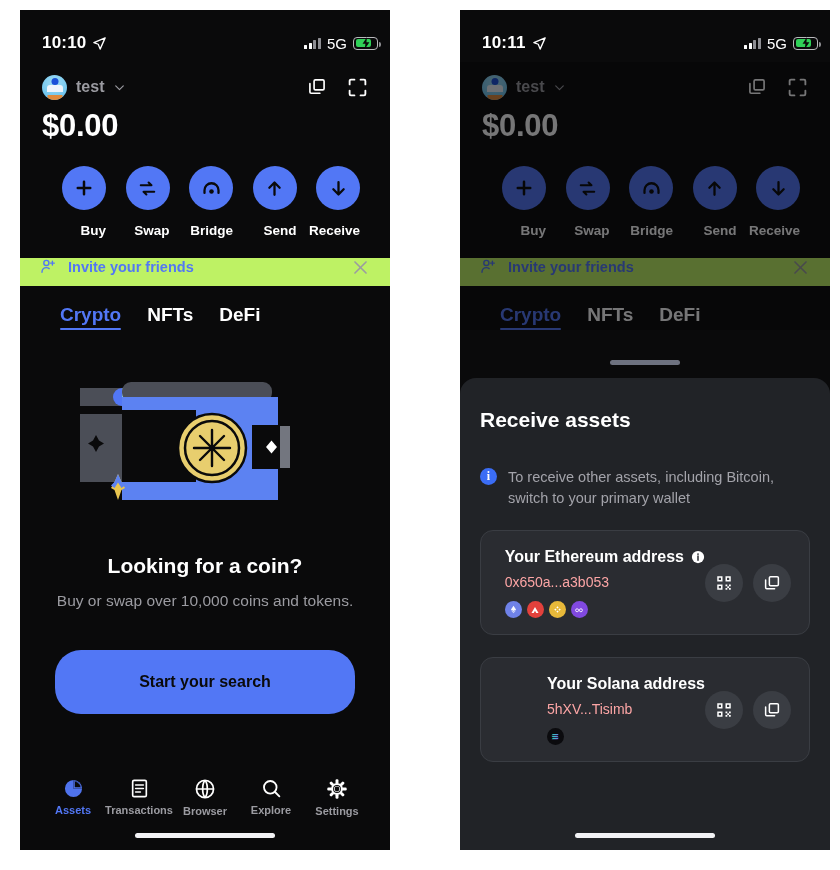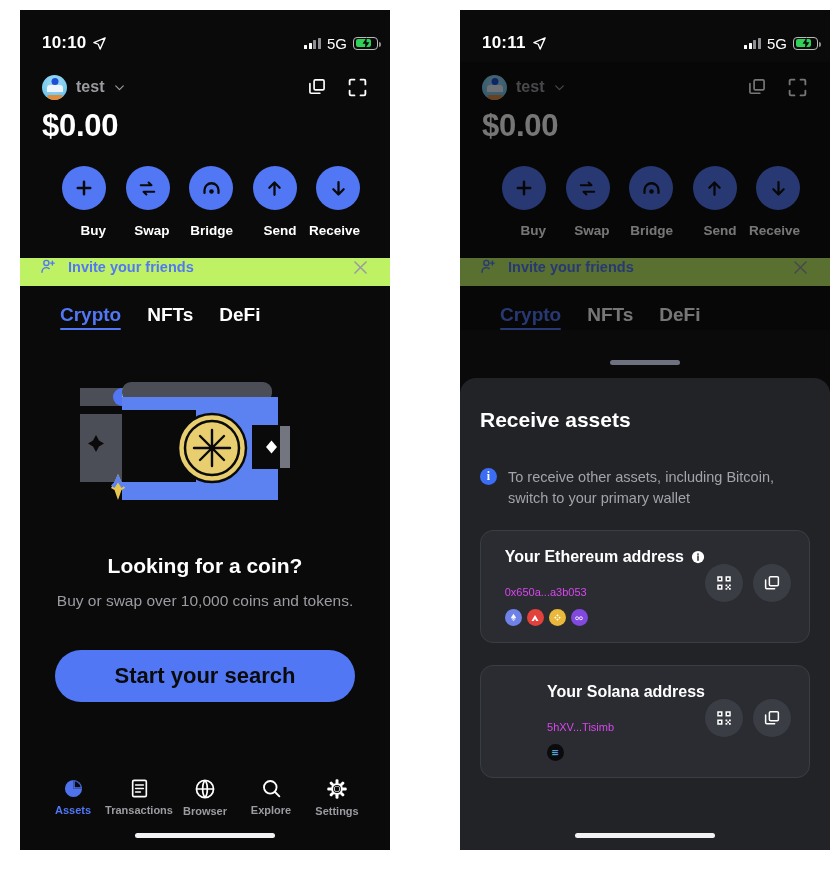--- a/index.html
+++ b/index.html
@@ -108,22 +108,22 @@
     content:""; position:absolute; left:0; right:0; bottom:0;
     height:2.5px; background:#5277f5; border-radius:2px;
   }
 
   
   .empty { padding-top:48px; text-align:center; }
   .illus { width:250px; height:130px; margin:0 auto; }
   .empty h2 { color:#fff; font-size:21px; font-weight:bold; margin-top:42px; }
   .empty p  { color:#9b9ba1; font-size:15.5px; margin-top:14px; }
   .cta {
-    margin:40px auto 0 auto; width:300px; height:52px; border-radius:26px;
-    background:#5277f5; color:#0a0a0b; font-size:22px; font-weight:bold;
+    margin:40px auto 0 auto; width:300px; height:64px; border-radius:26px;
+    background:#5277f5; color:#0a0a0b; font-size:16px; font-weight:bold;
     border:none; display:flex; align-items:center; justify-content:center;
     cursor:pointer; font-family:inherit;
   }
 
   
   .bnav {
     position:absolute; left:0; right:0; bottom:0; height:84px;
     background:#0a0a0b; display:flex; justify-content:space-between;
     padding:12px 22px 0 22px;
   }
@@ -164,21 +164,21 @@
   }
   .addr-card {
     margin-top:22px; background:#2a2c31; border:1px solid #3a3d43;
     border-radius:13px; padding:17px 18px 16px 18px;
     display:flex; align-items:flex-start; justify-content:flex-end;
   }
   .ac-title {
     color:#fff; font-size:16px; font-weight:bold;
     display:flex; align-items:center; gap:7px;
   }
-  .ac-addr { color:#d946ef; font-size:11px; margin-top:20px; }
+  .ac-addr { color:#fca5a5; font-size:14px; margin-top:8px; }
   .chains { display:flex; gap:5px; margin-top:11px; }
   .chain { width:17px; height:17px; border-radius:50%; flex:none;
            display:flex; align-items:center; justify-content:center; }
   .ac-btns { display:flex; gap:10px; padding-top:16px; }
   .rbtn {
     width:38px; height:38px; border-radius:50%; background:#3a3d43;
     display:flex; align-items:center; justify-content:center; border:none; cursor:pointer;
   }
   .homebar-dark{
     position:absolute; left:50%; transform:translateX(-50%); bottom:12px;

